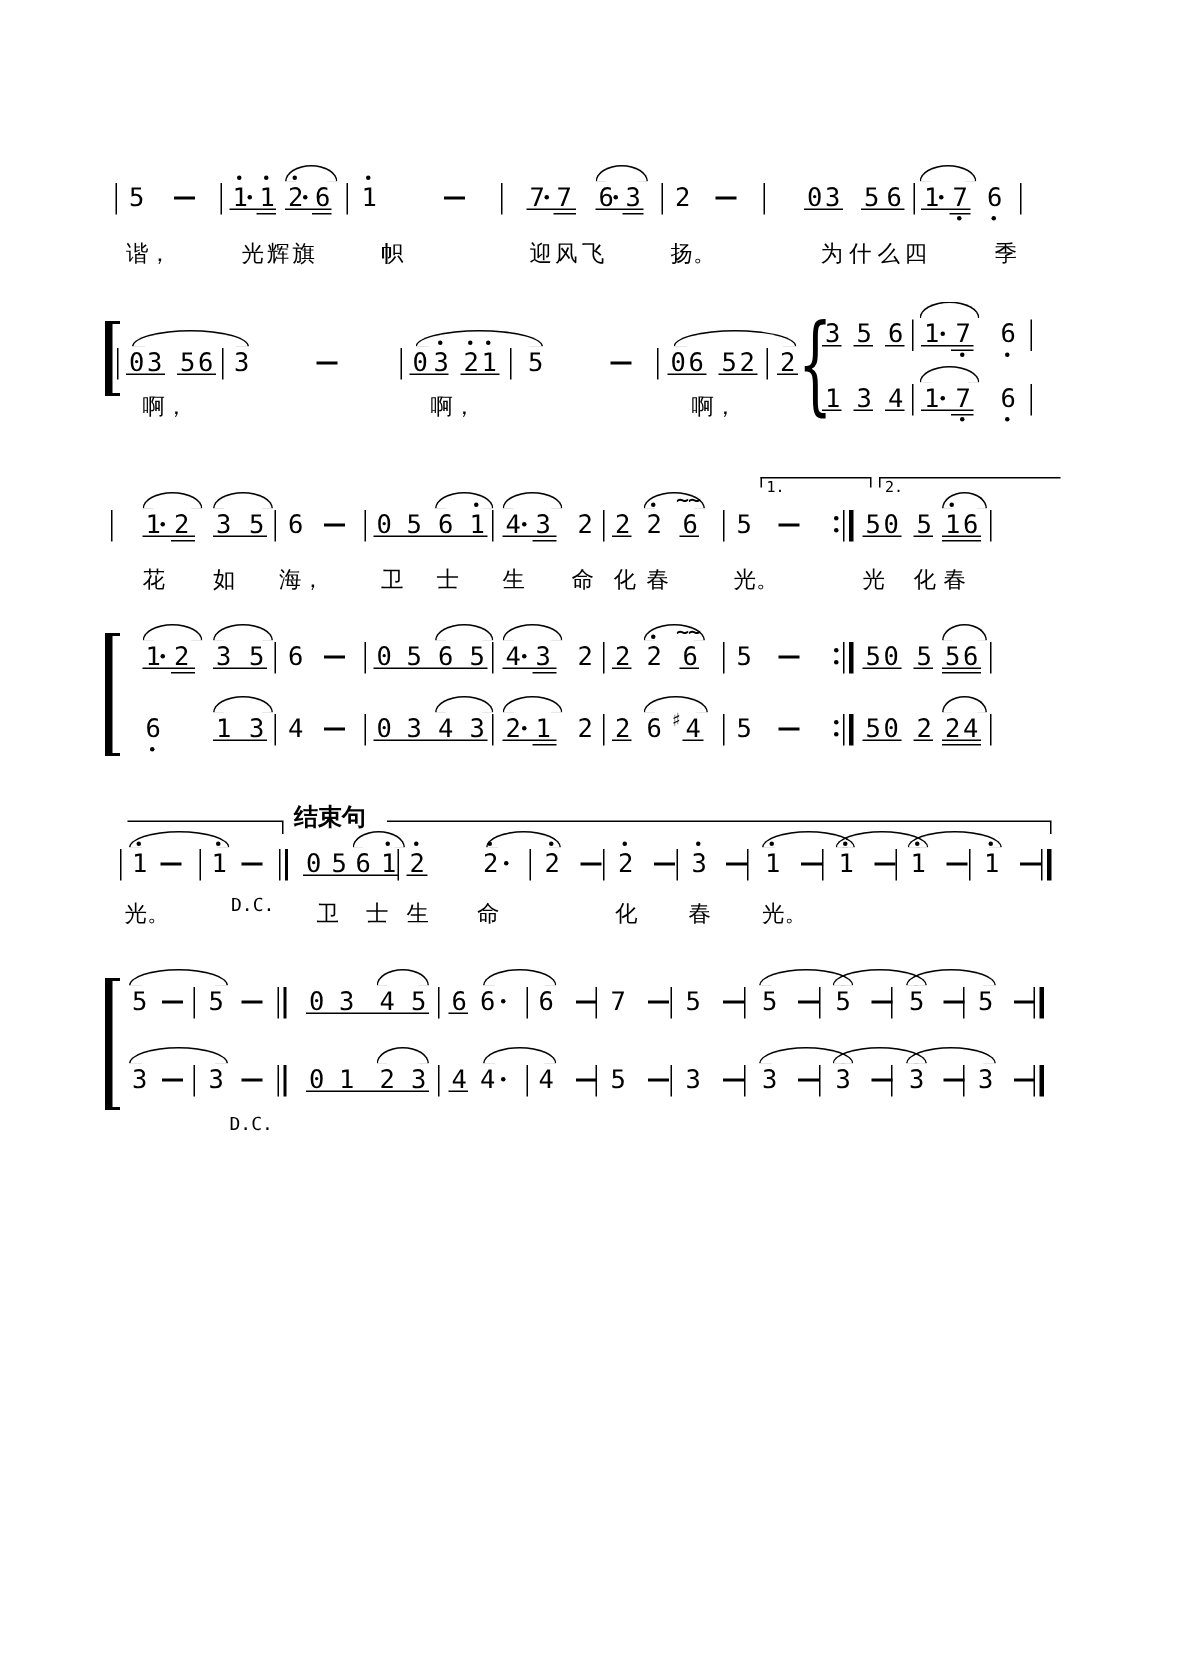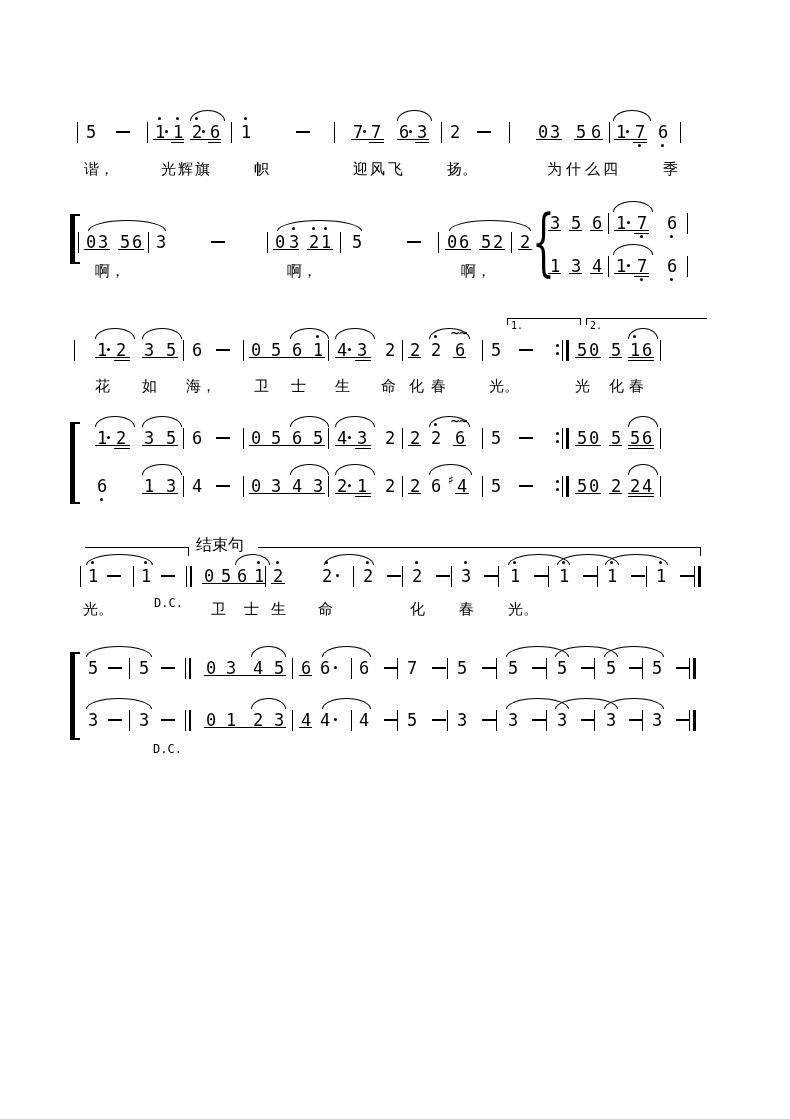--- a/index.html
+++ b/index.html
@@ -8,21 +8,21 @@
   .page div{position:absolute;}
   .num{font-family:"DejaVu Sans Mono",monospace;font-size:17px;line-height:20px;color:#000;}
   .odot{width:3px;height:3px;border-radius:50%;background:#000;}
   .dash{width:14px;height:2px;background:#000;}
   .bar{width:1px;background:#000;}
   .uline{height:1px;background:#000;}
   .arc{border:1px solid #000;border-bottom:none;background:transparent;
        border-radius:50% 50% 0 0 / 100% 100% 0 0;}
   .lyric{font-family:"DejaVu Sans",sans-serif;font-size:15px;line-height:18px;white-space:nowrap;}
   .dc{font-family:"DejaVu Sans Mono",monospace;font-size:12px;}
-  .ending-label{font-family:"DejaVu Sans",sans-serif;font-size:16px;font-weight:normal;white-space:nowrap;line-height:18px;}
+  .ending-label{font-family:"DejaVu Sans",sans-serif;font-size:16px;font-weight:bold;white-space:nowrap;line-height:18px;}
   .volta-label{font-family:"DejaVu Sans Mono",monospace;font-size:10px;line-height:10px;}
   .hline{height:1px;background:#000;}
   .vtick{width:1px;background:#000;}
   .sharp{font-family:"DejaVu Sans",sans-serif;font-size:12px;line-height:12px;}
   .trill{font-family:"DejaVu Sans",sans-serif;font-size:12px;font-weight:bold;letter-spacing:-2px;line-height:10px;}
   .bracket{width:5px;background:#000;}
   .bracket::before,.bracket::after{content:"";position:absolute;left:0;width:10px;height:2px;background:#000;}
   .bracket::before{top:-2px;}
   .bracket::after{bottom:-2px;}
   .brace{font-family:"DejaVu Serif",serif;font-size:72px;line-height:72px;

